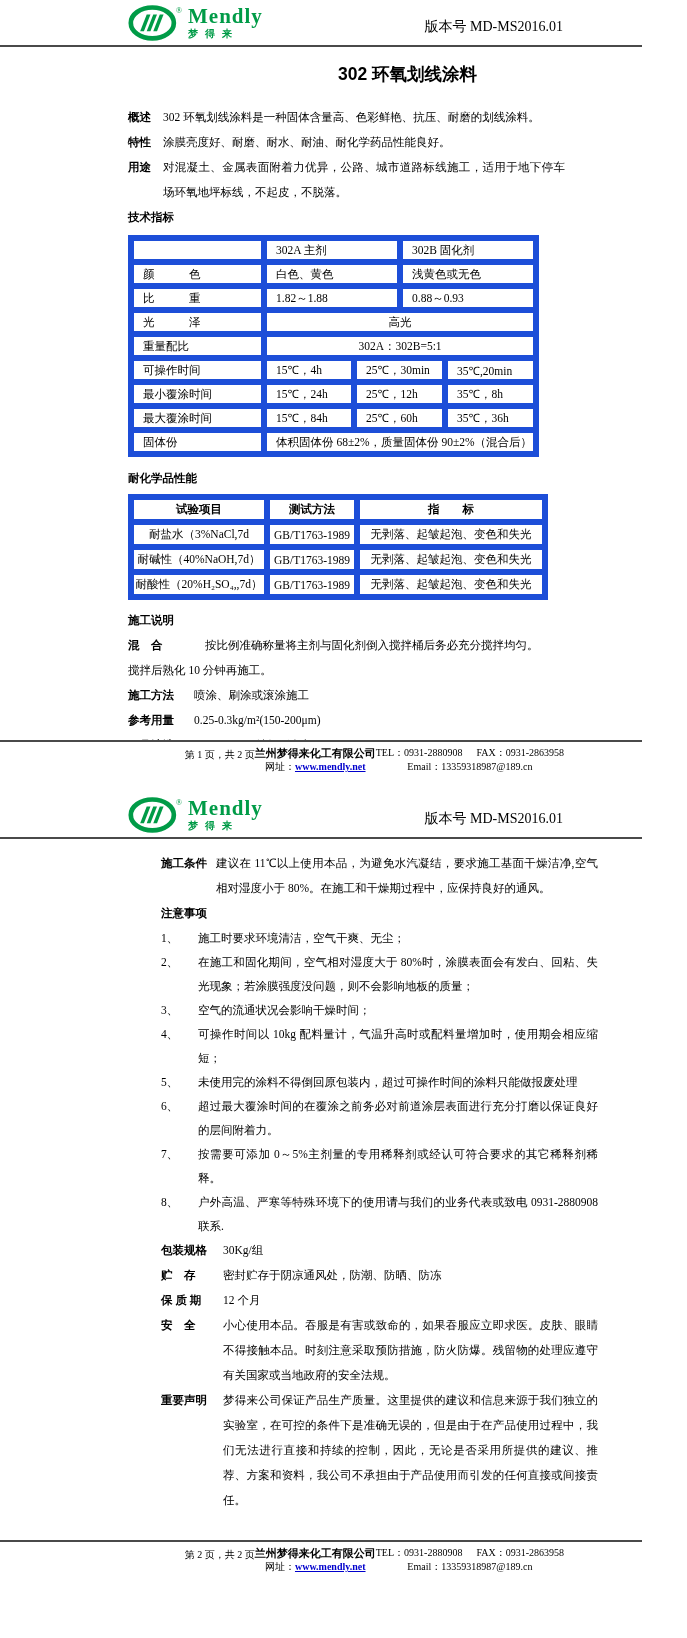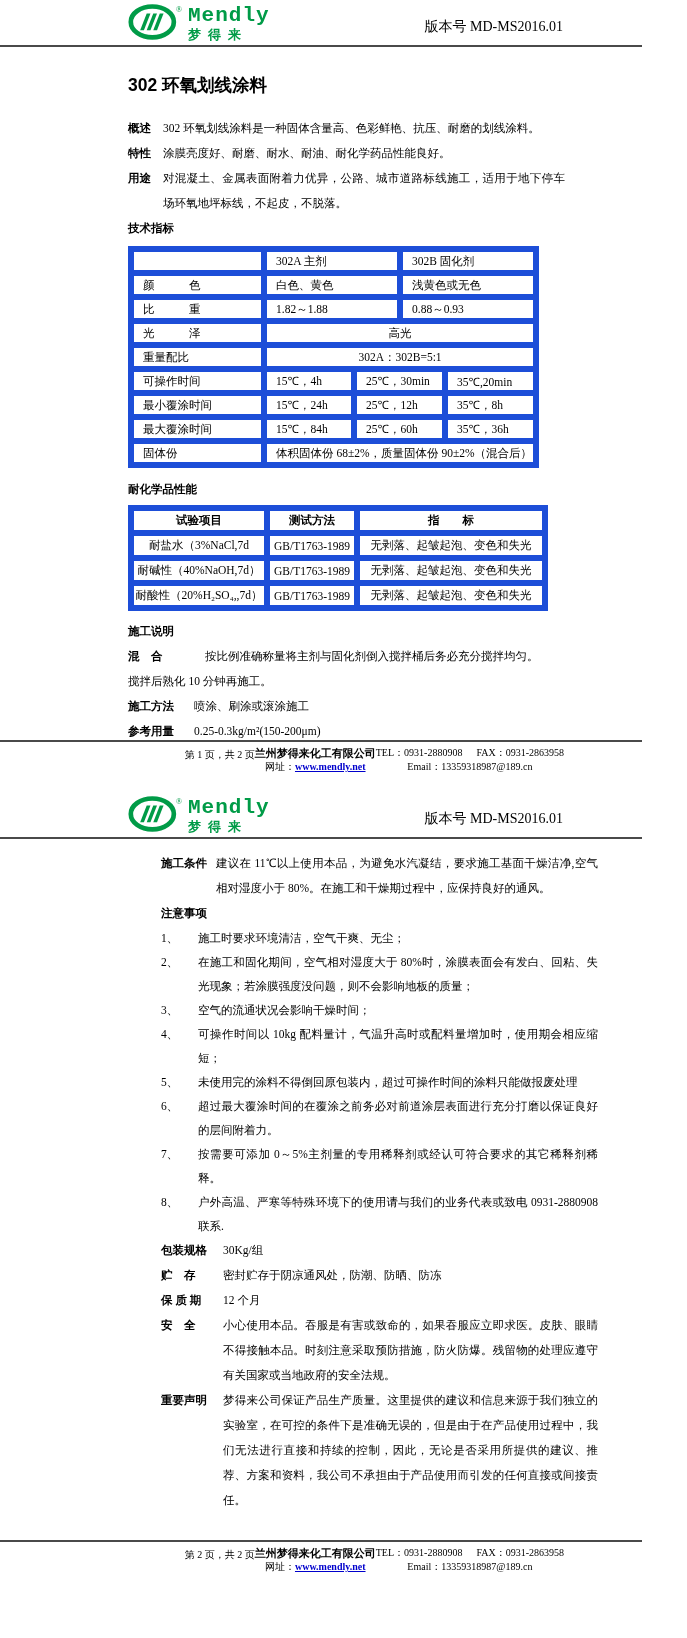--- a/index.html
+++ b/index.html
@@ -14,30 +14,30 @@
   }
   .doc { position: relative; width: 687px; height: 1638px; }
 
   
   .page-header { position: relative; width: 642px; border-bottom: 2px solid #4a4a4a; }
   .header1 { height: 47px; }
   .header2 { height: 62px; }
   .logo { position: absolute; left: 128px; bottom: 4px; display: flex; align-items: flex-start; }
   .logo svg { width: 58px; height: 38px; display: block; }
   .logo-texts { display: flex; flex-direction: column; line-height: 1; margin: 3px 0 0 2px; }
-  .logo-en { font-family: Liberation Mono, monospace; font-weight: bold; font-size: 21px; color: #009B47; letter-spacing: 1px; }
-  .logo-cn { font-family: "Liberation Sans", sans-serif; font-weight: bold; font-size: 13px; color: #009B47; letter-spacing: 7px; margin-top: 2px; }
+  .logo-en { font-family: Liberation Serif, serif; font-weight: bold; font-size: 21px; color: #009B47; letter-spacing: 1px; }
+  .logo-cn { font-family: "Liberation Sans", sans-serif; font-weight: bold; font-size: 10px; color: #009B47; letter-spacing: 7px; margin-top: 2px; }
   .version { position: absolute; right: 79px; bottom: 9px; font-size: 14px; }
 
   
   .content1 { height: 693px; overflow: hidden; }
   .content2 { height: 685px; overflow: hidden; padding-top: 12px; padding-left: 33px; }
   .inner { margin-left: 128px; width: 437px; }
 
-  h1.title { margin: 26px 0 19px 128px; font-family: "Liberation Sans", sans-serif; font-size: 17.5px; font-weight: bold; }
+  h1.title { margin: 15px 0 19px 128px; font-family: "Liberation Sans", sans-serif; font-size: 17.5px; font-weight: bold; text-align: center; }
 
   .para { display: flex; line-height: 25px; margin: 0; }
   .para .lbl { font-weight: bold; flex: 0 0 35px; }
   .para .lbl-mix { font-weight: bold; flex: 0 0 77px; }
   .para .lbl-4 { font-weight: bold; flex: 0 0 66px; }
   .para .lbl-cond { font-weight: bold; flex: 0 0 55px; }
   .para .lbl-p2 { font-weight: bold; flex: 0 0 62px; }
   .para .txt { flex: 1; text-align: justify; }
   .plainline { line-height: 25px; }
   .sec-title { font-weight: bold; line-height: 25px; } .mt8 { margin-top: 8px; } .mt9 { margin-top: 9px; }

